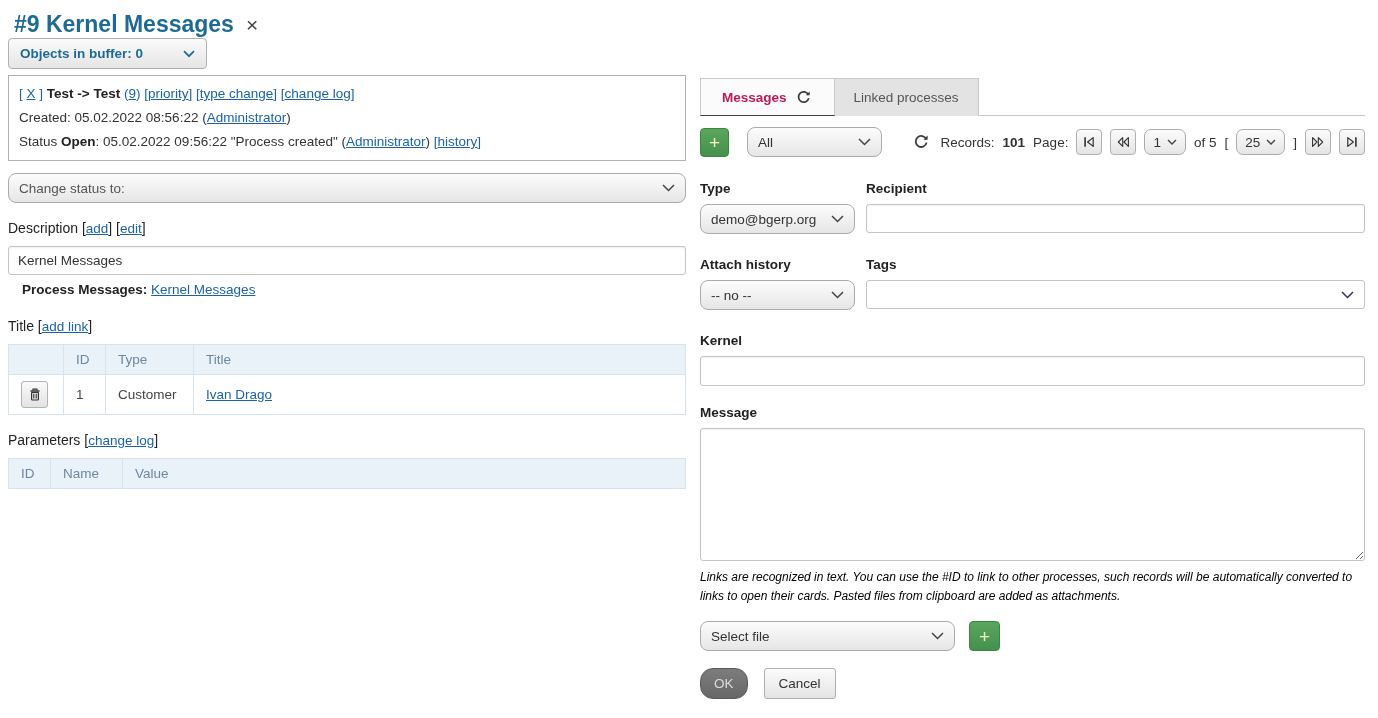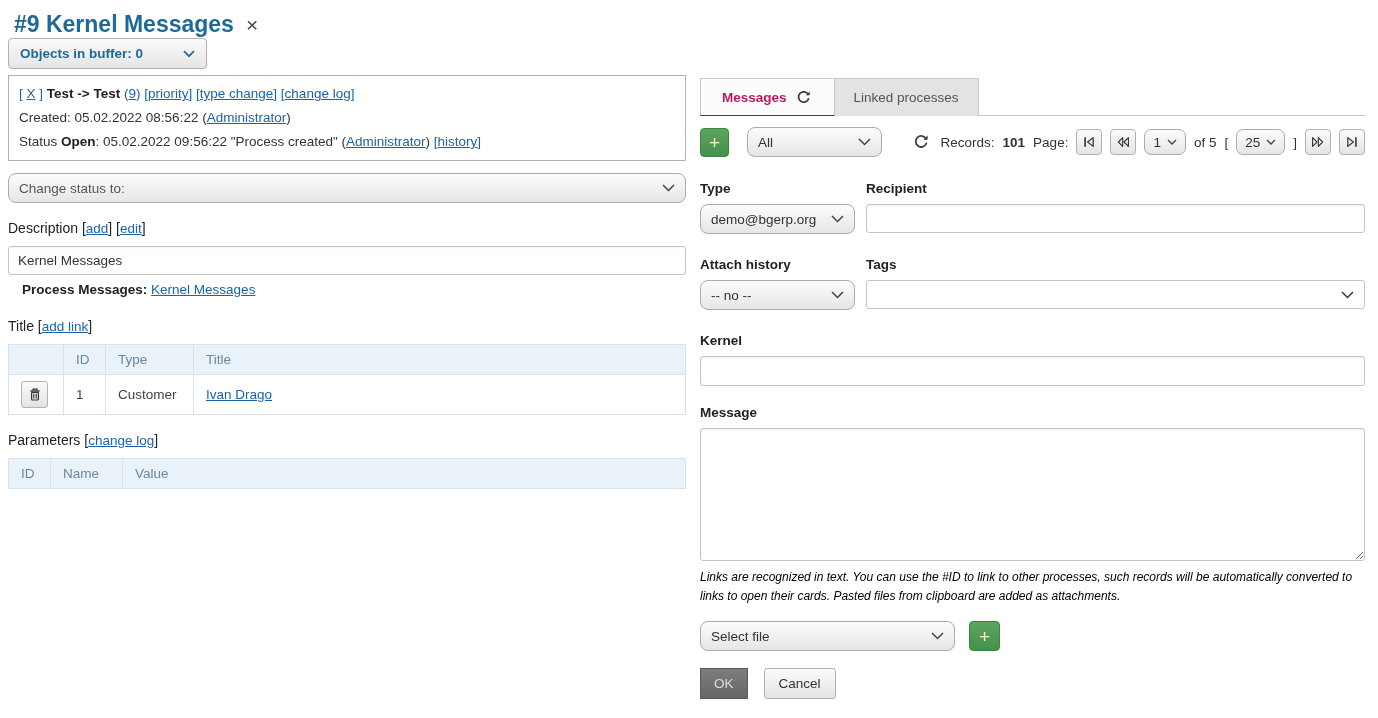--- a/index.html
+++ b/index.html
@@ -107,21 +107,21 @@
     width:100%; height:133px; border:1px solid #c4c4c4; border-radius:3px;
     padding:6px 9px; font:inherit; color:#333; box-shadow:inset 0 1px 2px rgba(0,0,0,0.06);
     outline:none; resize:vertical;
   }
   .help-text { color:#000000; font-style:italic; font-size:12px; line-height:1.55; margin-top:4px; }
   .attach-row { display:flex; align-items:center; gap:14px; margin-bottom:0; }
   .attach-sel { width:255px; }
   .btn-green-lg { width:31px; height:30px; }
   .buttons-row { display:flex; gap:16px; margin-top:17px; }
   .btn-ok {
-    min-width:46px; height:31px; padding:0 13px; border:1px solid #5a5a5a; border-radius:0;
+    min-width:46px; height:31px; padding:0 13px; border:1px solid #5a5a5a; border-radius:13px;
     background:linear-gradient(#7d7d7d,#676767); color:#ddd; font:inherit; cursor:pointer;
   }
   .btn-cancel {
     min-width:68px; height:31px; padding:0 14px; border:1px solid #b0b0b0; border-radius:3px;
     background:linear-gradient(#fbfbfb,#e4e4e4); color:#333; font:inherit; cursor:pointer;
   }
   svg { display:block; }
 </style>
 </head>
 <body>

